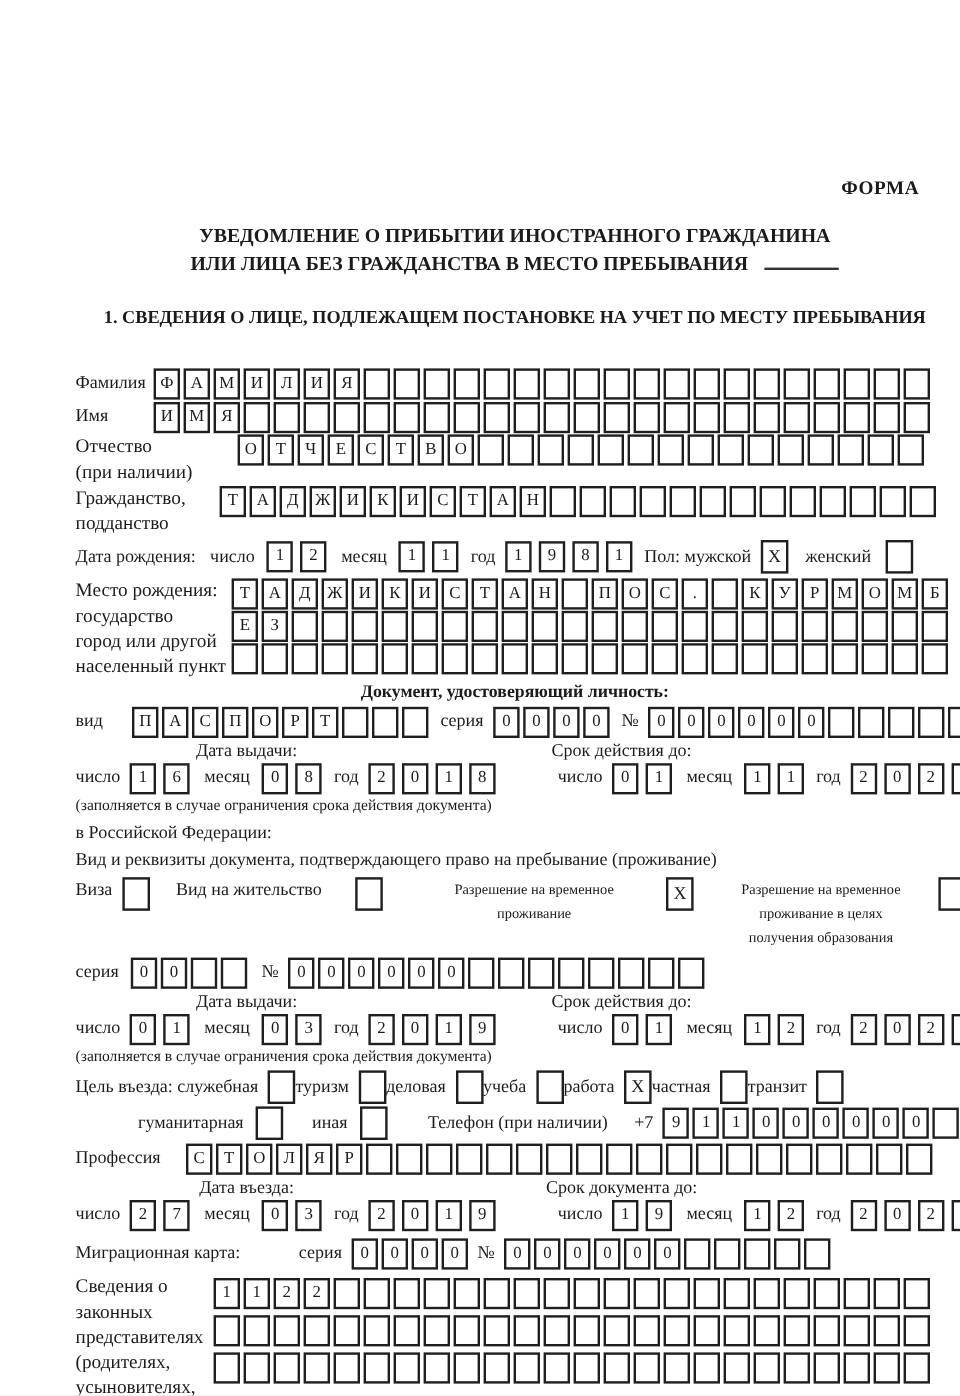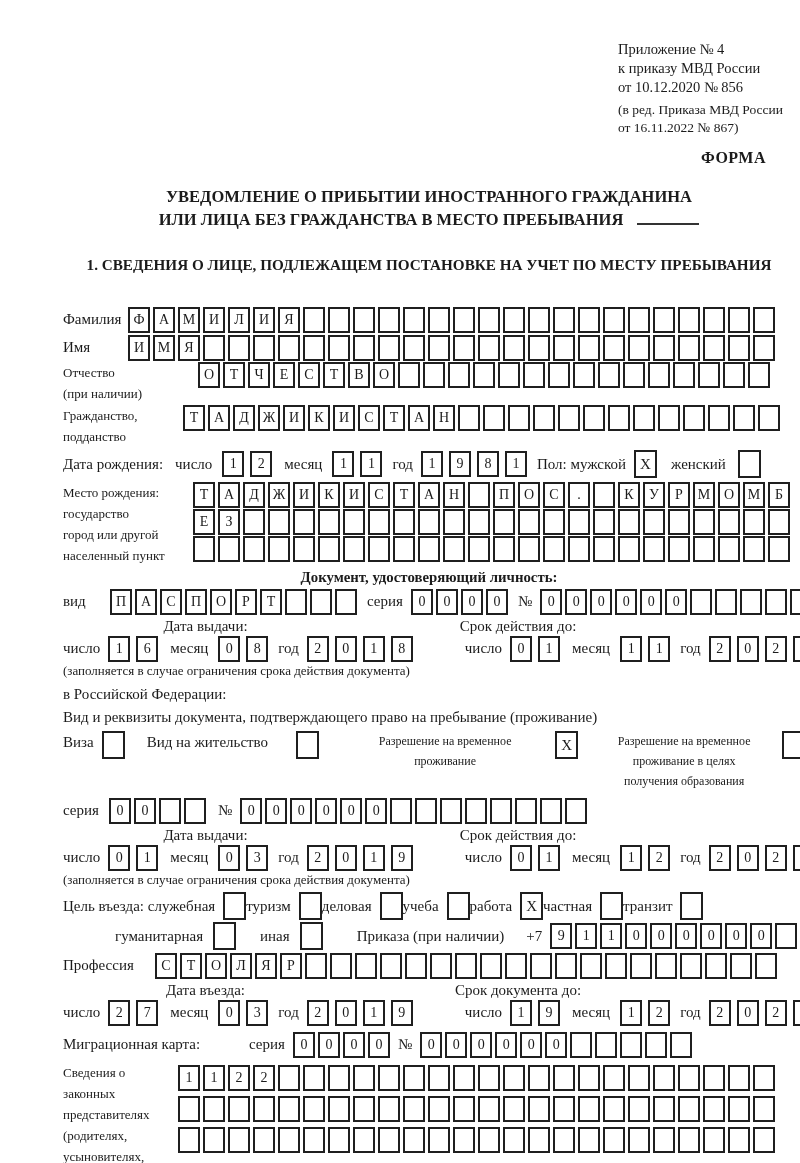--- a/index.html
+++ b/index.html
@@ -12,21 +12,21 @@
   .hdr-block{position:absolute; left:618px; top:40px; font-size:14.5px; line-height:19px;}
   .hdr-block .small{font-size:13.5px; line-height:18px;}
   .hdr-block .gap{height:4px;}
   .forma{position:absolute; top:149px; right:34px; font-weight:bold; font-size:16px; letter-spacing:.5px;}
   .title{margin-top:147px; text-align:center; font-weight:bold; font-size:16.5px; line-height:23px;}
   .blank-line{display:inline-block; width:62px; border-bottom:2px solid #333; height:14px; margin-left:14px;}
   .sect{margin-top:25px; text-align:center; font-weight:bold; font-size:15.2px;}
   .row{display:flex; align-items:center; min-height:27px; margin-bottom:1px;}
   .row.top{align-items:flex-start;}
   .lbl{font-size:15px; flex:none;}
-  .lbl2{font-size:13px; line-height:21px; flex:none;}
+  .lbl2{font-size:16px; line-height:21px; flex:none;}
   .boxes{display:flex; gap:3px; flex:none;}
   .boxes.dt{gap:6px;}
   .col{display:flex; flex-direction:column; gap:1px;}
   .cell{width:18px; height:22px; border:2px solid #1f1f1f; background:#fff;
         display:inline-flex; align-items:center; justify-content:center;
         font-size:14px; flex:none;}
   .chk{width:19px; height:24px; border:2px solid #1f1f1f; background:#fff;
        display:inline-flex; align-items:center; justify-content:center;
        font-size:15px; flex:none;}
   .center-bold{text-align:center; font-weight:bold; font-size:14.8px; margin:3px 0 2px 0;}
@@ -38,28 +38,20 @@
   .optlines{font-size:12px; line-height:20px; text-align:center; flex:none;}
   .spread{padding-right:8px;}
   .opt{display:flex; align-items:center; gap:8px; flex:none;}
   .ml8{margin-left:8px;} .ml10{margin-left:10px;} .ml12{margin-left:12px;} .ml14{margin-left:14px;}
 </style>
 </head>
 <body>
 
 <div class="page">
 
-  <div class="hdr-block">
-    <div>Приложение № 4</div>
-    <div>к приказу МВД России</div>
-    <div>от 10.12.2020 № 856</div>
-    <div class="gap"></div>
-    <div class="small">(в ред. Приказа МВД России</div>
-    <div class="small">от 16.11.2022 № 867)</div>
-  </div>
   <div class="forma">ФОРМА</div>
 
   <div class="title">
     <div>УВЕДОМЛЕНИЕ О ПРИБЫТИИ ИНОСТРАННОГО ГРАЖДАНИНА</div>
     <div><span>ИЛИ ЛИЦА БЕЗ ГРАЖДАНСТВА В МЕСТО ПРЕБЫВАНИЯ</span><span class="blank-line"></span></div>
   </div>
 
   <div class="sect">1. СВЕДЕНИЯ О ЛИЦЕ, ПОДЛЕЖАЩЕМ ПОСТАНОВКЕ НА УЧЕТ ПО МЕСТУ ПРЕБЫВАНИЯ</div>
 
   <div class="row" style="margin-top:32px;">
@@ -507,21 +499,21 @@
         <span class="lbl">транзит</span>
         <span class="chk"></span>
       </span>
   </div>
 
   <div class="row" style="margin-top:2px;">
     <span class="lbl" style="margin-left:52px;">гуманитарная</span>
     <span class="chk ml10"></span>
     <span class="lbl" style="margin-left:24px;">иная</span>
     <span class="chk ml10"></span>
-    <span class="lbl" style="margin-left:34px;">Приказа (при наличии)</span>
+    <span class="lbl" style="margin-left:34px;">Телефон (при наличии)</span>
     <span class="lbl" style="margin-left:22px;">+7</span>
     <span class="boxes ml8">
         <span class="cell">9</span>
         <span class="cell">1</span>
         <span class="cell">1</span>
         <span class="cell">0</span>
         <span class="cell">0</span>
         <span class="cell">0</span>
         <span class="cell">0</span>
         <span class="cell">0</span>

